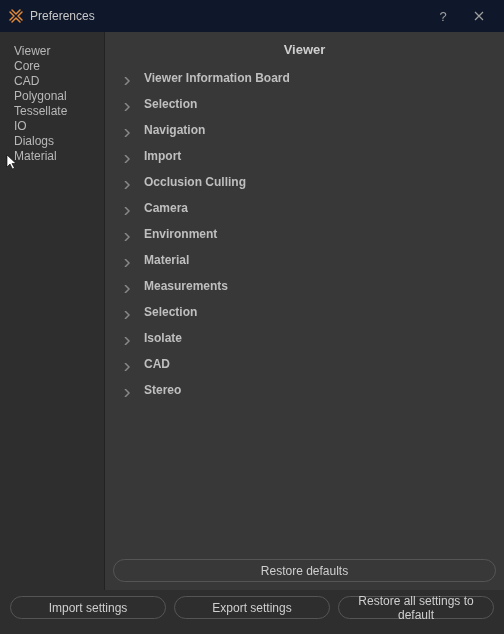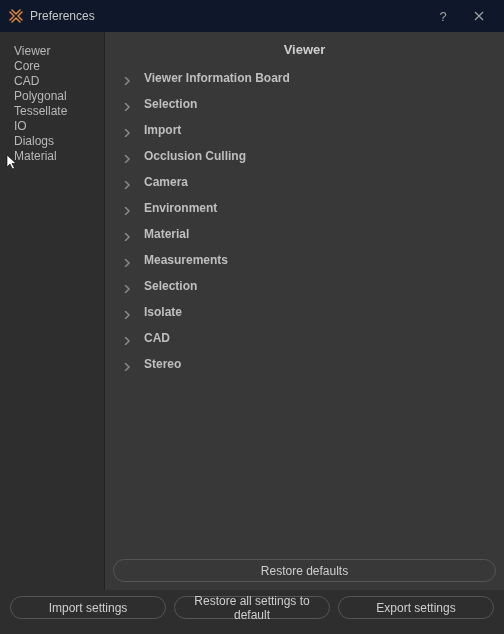--- a/index.html
+++ b/index.html
@@ -176,20 +176,26 @@
       <div class="section-row">
         <span class="chev"><svg viewBox="0 0 8 8" width="8" height="8">
               <path d="M2 0 L6 4 L2 8" stroke="#888" stroke-width="1.5" fill="none"></path>
             </svg></span>
         <span class="label">Selection</span>
       </div>
       <div class="section-row">
         <span class="chev"><svg viewBox="0 0 8 8" width="8" height="8">
               <path d="M2 0 L6 4 L2 8" stroke="#888" stroke-width="1.5" fill="none"></path>
             </svg></span>
+        <span class="label">Navigation</span>
+      </div>
+      <div class="section-row">
+        <span class="chev"><svg viewBox="0 0 8 8" width="8" height="8">
+              <path d="M2 0 L6 4 L2 8" stroke="#888" stroke-width="1.5" fill="none"></path>
+            </svg></span>
         <span class="label">Import</span>
       </div>
       <div class="section-row">
         <span class="chev"><svg viewBox="0 0 8 8" width="8" height="8">
               <path d="M2 0 L6 4 L2 8" stroke="#888" stroke-width="1.5" fill="none"></path>
             </svg></span>
         <span class="label">Occlusion Culling</span>
       </div>
       <div class="section-row">
         <span class="chev"><svg viewBox="0 0 8 8" width="8" height="8">
@@ -242,15 +248,15 @@
     </div>
 
     <div class="restore-panel">
       <div class="btn restore-btn">Restore defaults</div>
     </div>
   </div>
 </div>
 
 <div class="footer">
   <div class="btn">Import settings</div>
+  <div class="btn">Export settings</div>
   <div class="btn">Restore all settings to default</div>
-  <div class="btn">Export settings</div>
 </div>
 
 </body></html>

